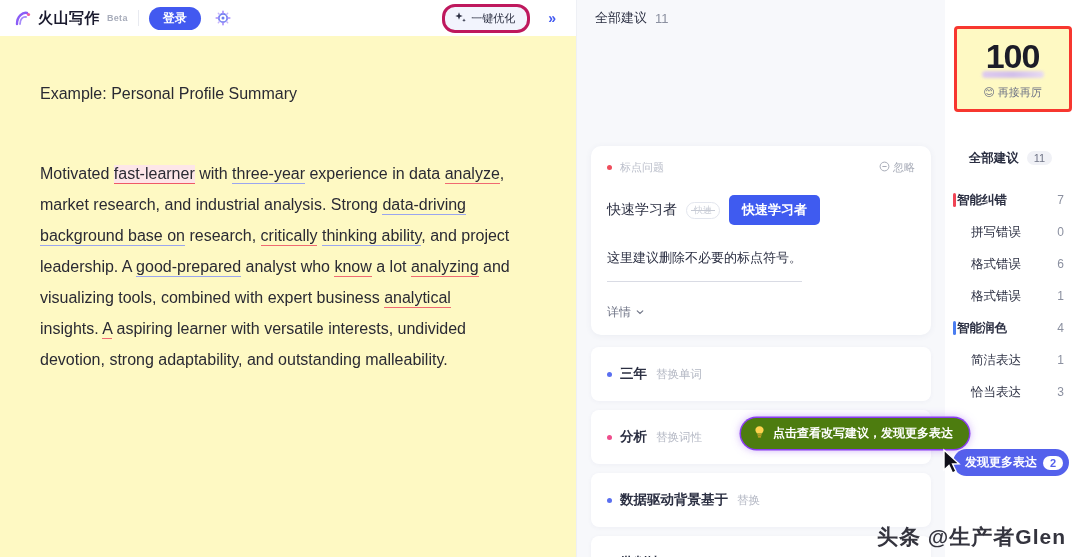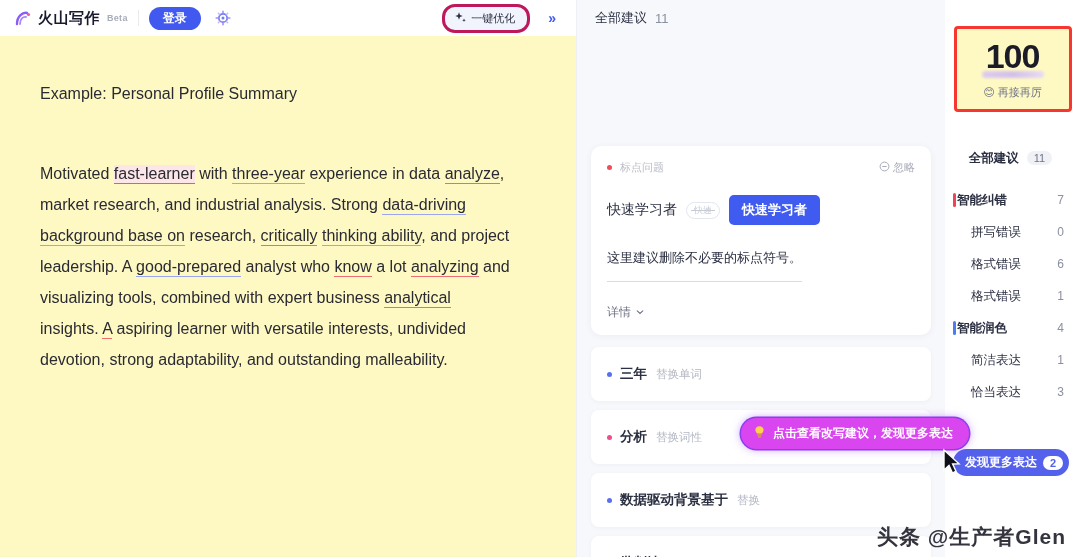--- a/index.html
+++ b/index.html
@@ -149,21 +149,21 @@
     padding: 0 16px; margin-bottom: 9px;
     box-shadow: 0 1px 4px rgba(70,80,130,.05);
   }
   .slim-word { font-size: 13.5px; color: #2b2f42; font-weight: bold; }
   .slim-kind { font-size: 11.5px; color: #b4b8c4; margin-left: 9px; }
   .dot-blue { background: #5a6ff0; }
   .dot-pink { background: #ef4d8c; }
 
   .tooltip {
     position: absolute; left: 164px; top: 418px;
-    background: #d946ef; border-radius: 16px;
+    background: #4d7c0f; border-radius: 16px;
     padding: 7px 16px 7px 12px;
     display: flex; gap: 7px;
     font-size: 12px; color: #ffffff; font-weight: bold;
     box-shadow: 0 0 0 1.5px #8b3df0, 0 0 10px rgba(140,70,240,.55);
     white-space: nowrap;
     z-index: 30;
   }
 
   
   .score-pane {

